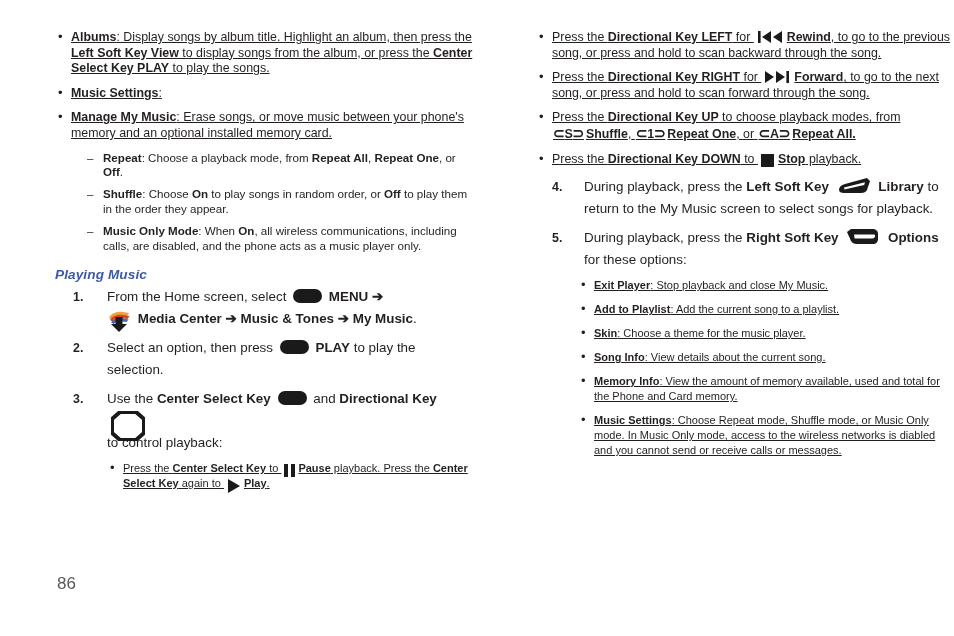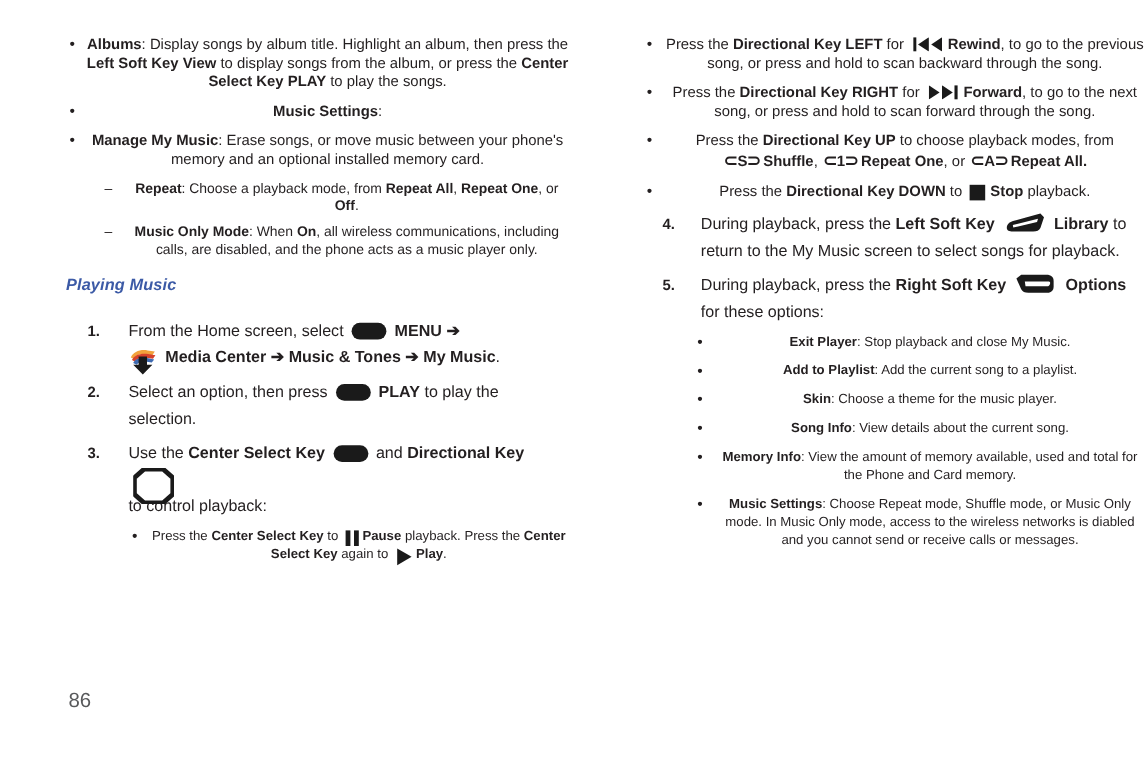--- a/index.html
+++ b/index.html
@@ -27,52 +27,52 @@
   
   .b { font-weight: bold; }
 
   
   .bul {
     position: relative;
     padding-left: 16px;
     font-size: 12.4px;
     line-height: 15.6px;
     margin-bottom: 9px;
-    text-align: center;
+    text-align: left;
+    text-decoration: underline;
   }
   .bul::before {
     content: "•";
     position: absolute;
     left: 3px; top: -1px;
     font-size: 13px;
     line-height: 15.6px;
   }
   
   .dash {
     position: relative;
     padding-left: 16px;
     font-size: 11.6px;
     line-height: 14.4px;
     margin-bottom: 8px;
     margin-left: 32px;
-    text-align: center;
   }
   .dash::before {
     content: "–";
     position: absolute;
     left: 0; top: 0;
   }
 
   
   .sect-head {
     color: #3c5aa6;
     font-weight: bold;
     font-style: italic;
     font-size: 13.6px;
-    margin: 14px 0 20px 0;
+    margin: 14px 0 4px 0;
     letter-spacing: .1px;
   }
 
   
   .step {
     position: relative;
     padding-left: 52px;
     font-size: 13.4px;
     line-height: 22px;
     margin-bottom: 7px;
@@ -172,20 +172,23 @@
     <div class="bul">
       <span class="b">Music Settings</span><span id="lb2"><span>:</span></span>
     </div>
 
     <div class="bul">
       <span class="b">Manage My Music</span><span id="lb1"><span>: Erase songs, or move music between your phone's memory and an optional installed memory card.</span></span>
     </div>
 
     <div class="dash">
       <span class="b">Repeat</span><span id="ls0"><span>: Choose a playback mode, from </span><span class="b">Repeat All</span><span>, </span><span class="b">Repeat One</span><span>, or </span><span class="b">Off</span><span>.</span></span>
+    </div>
+    <div class="dash">
+      <span class="b">Shuffle</span><span id="ls1"><span>: Choose </span><span class="b">On</span><span> to play songs in random order, or </span><span class="b">Off</span><span> to play them in the order they appear.</span></span>
     </div>
     <div class="dash">
       <span class="b">Music Only Mode</span><span id="ls2"><span>: When </span><span class="b">On</span><span>, all wireless communications, including calls, are disabled, and the phone acts as a music player only.</span></span>
     </div>
 
     <div class="sect-head">Playing Music</div>
 
     <div class="step">
       <span class="num">1.</span>
       <span>From the Home screen, select</span>

